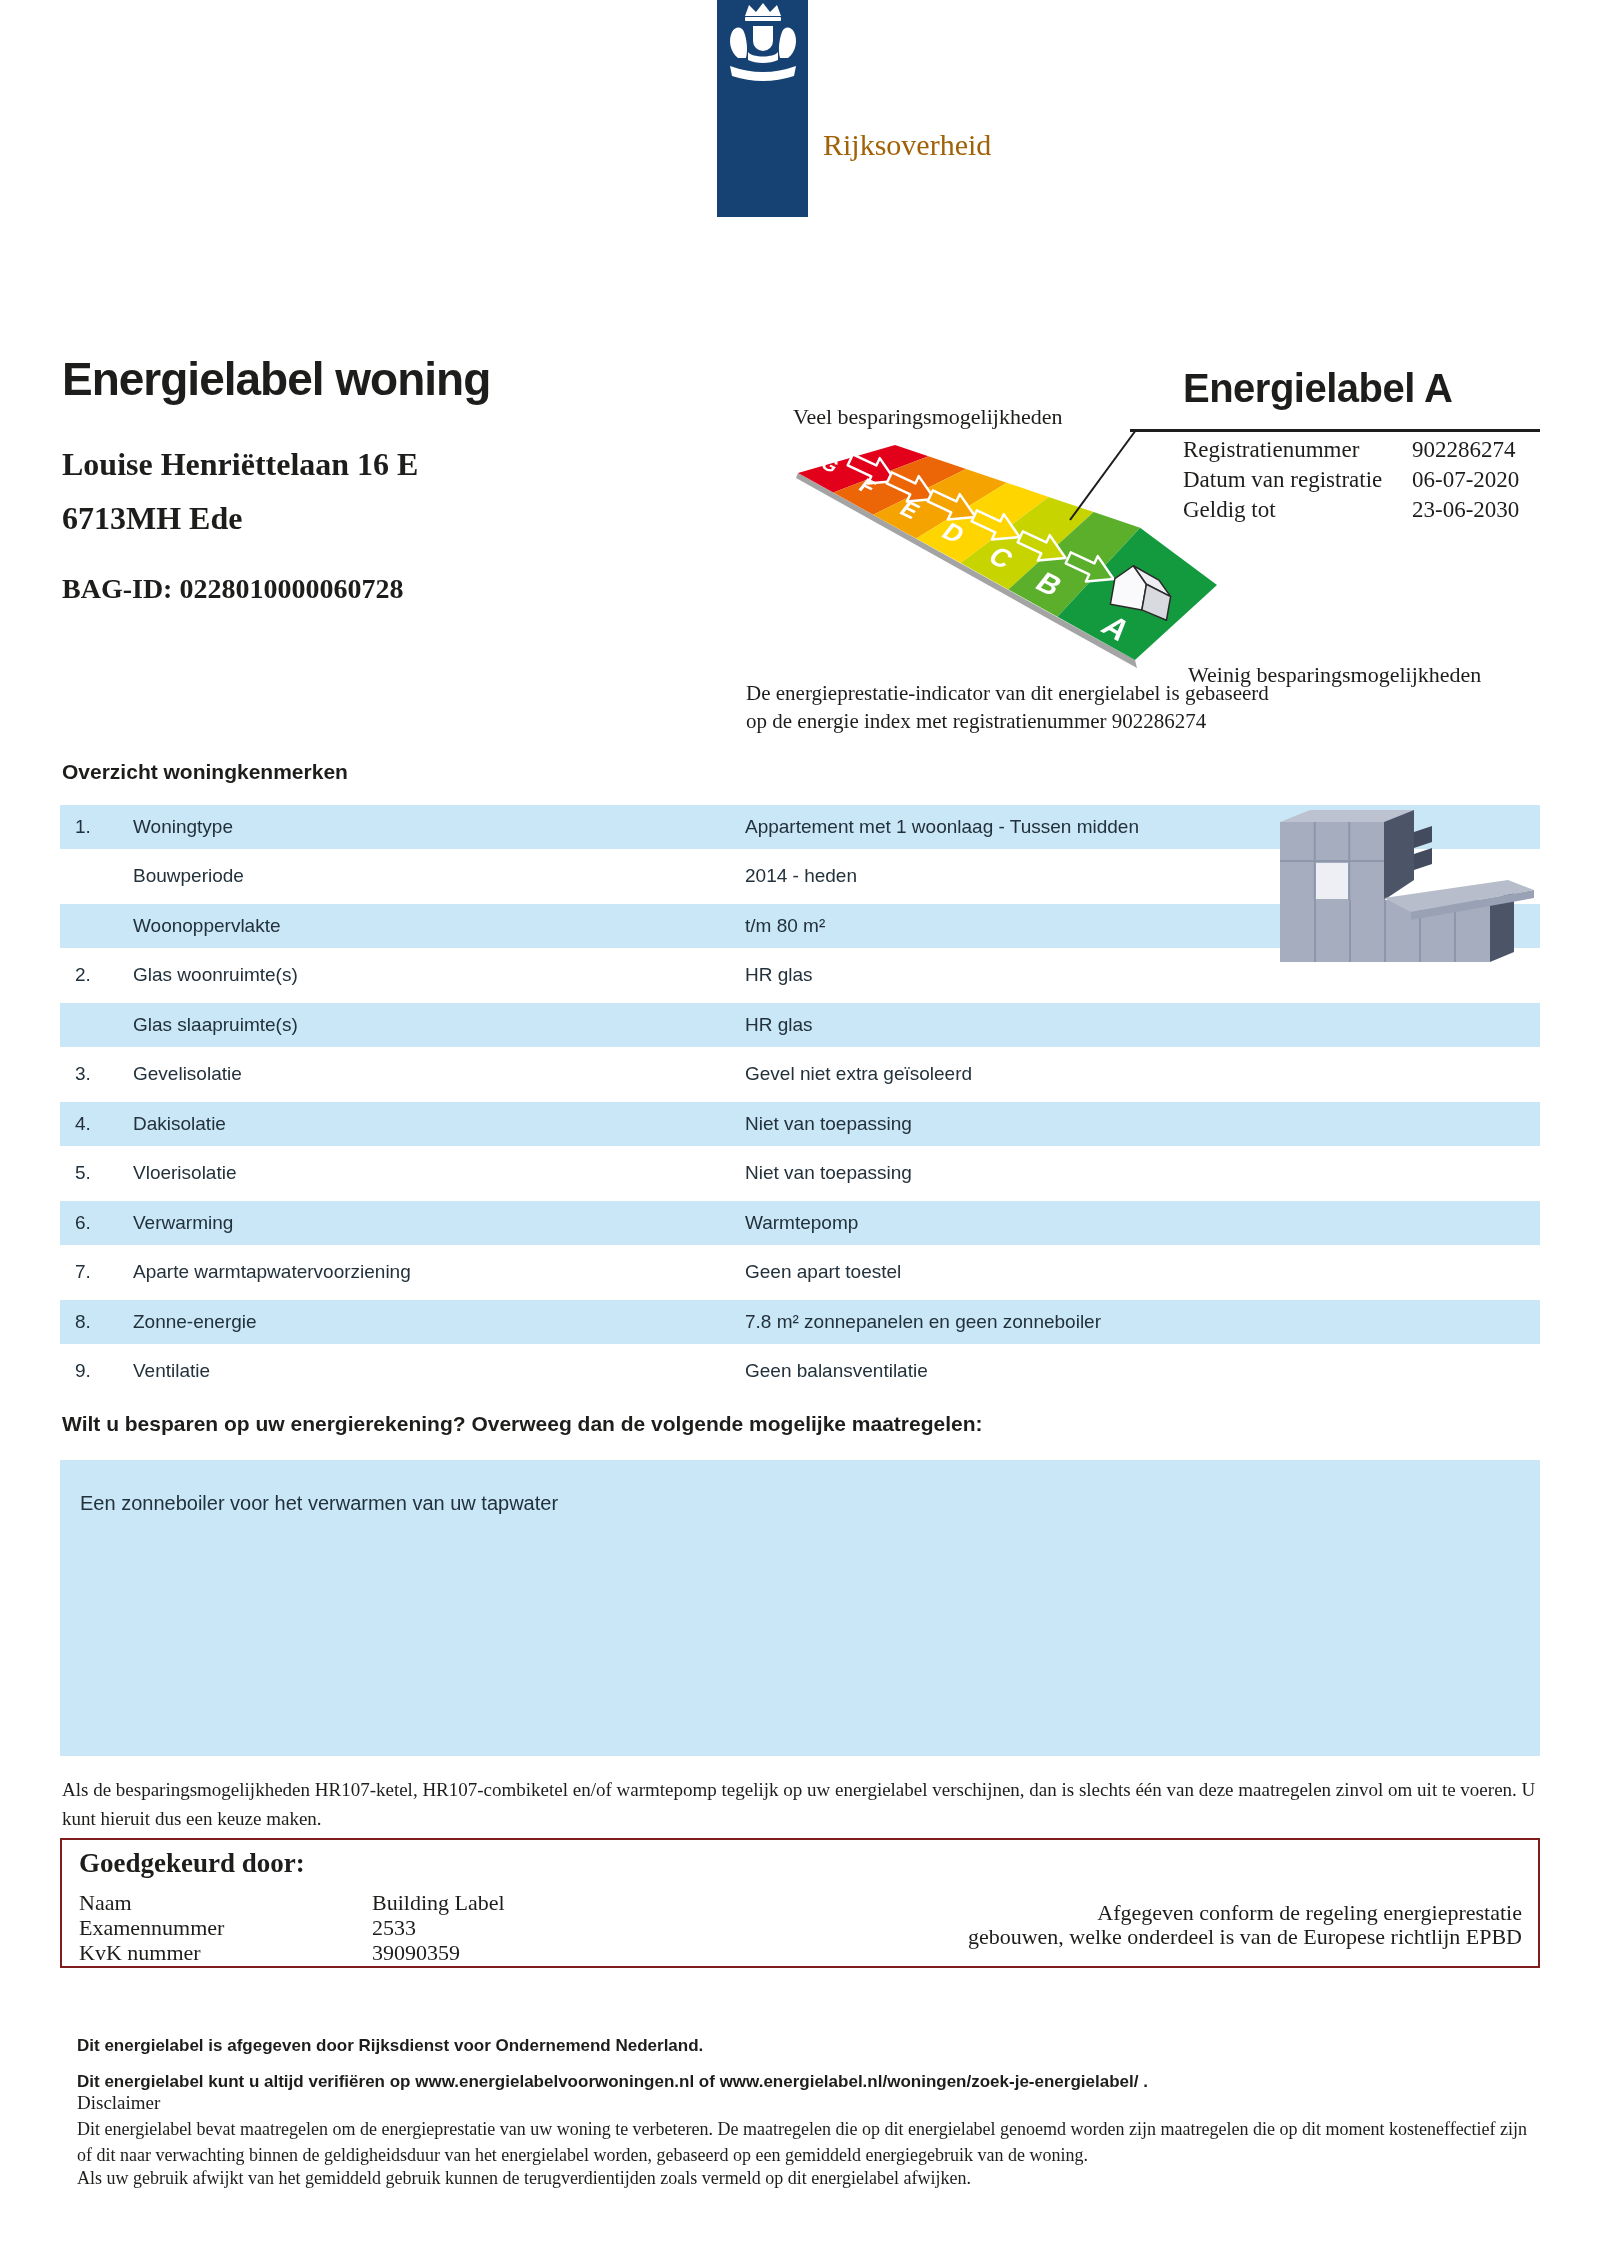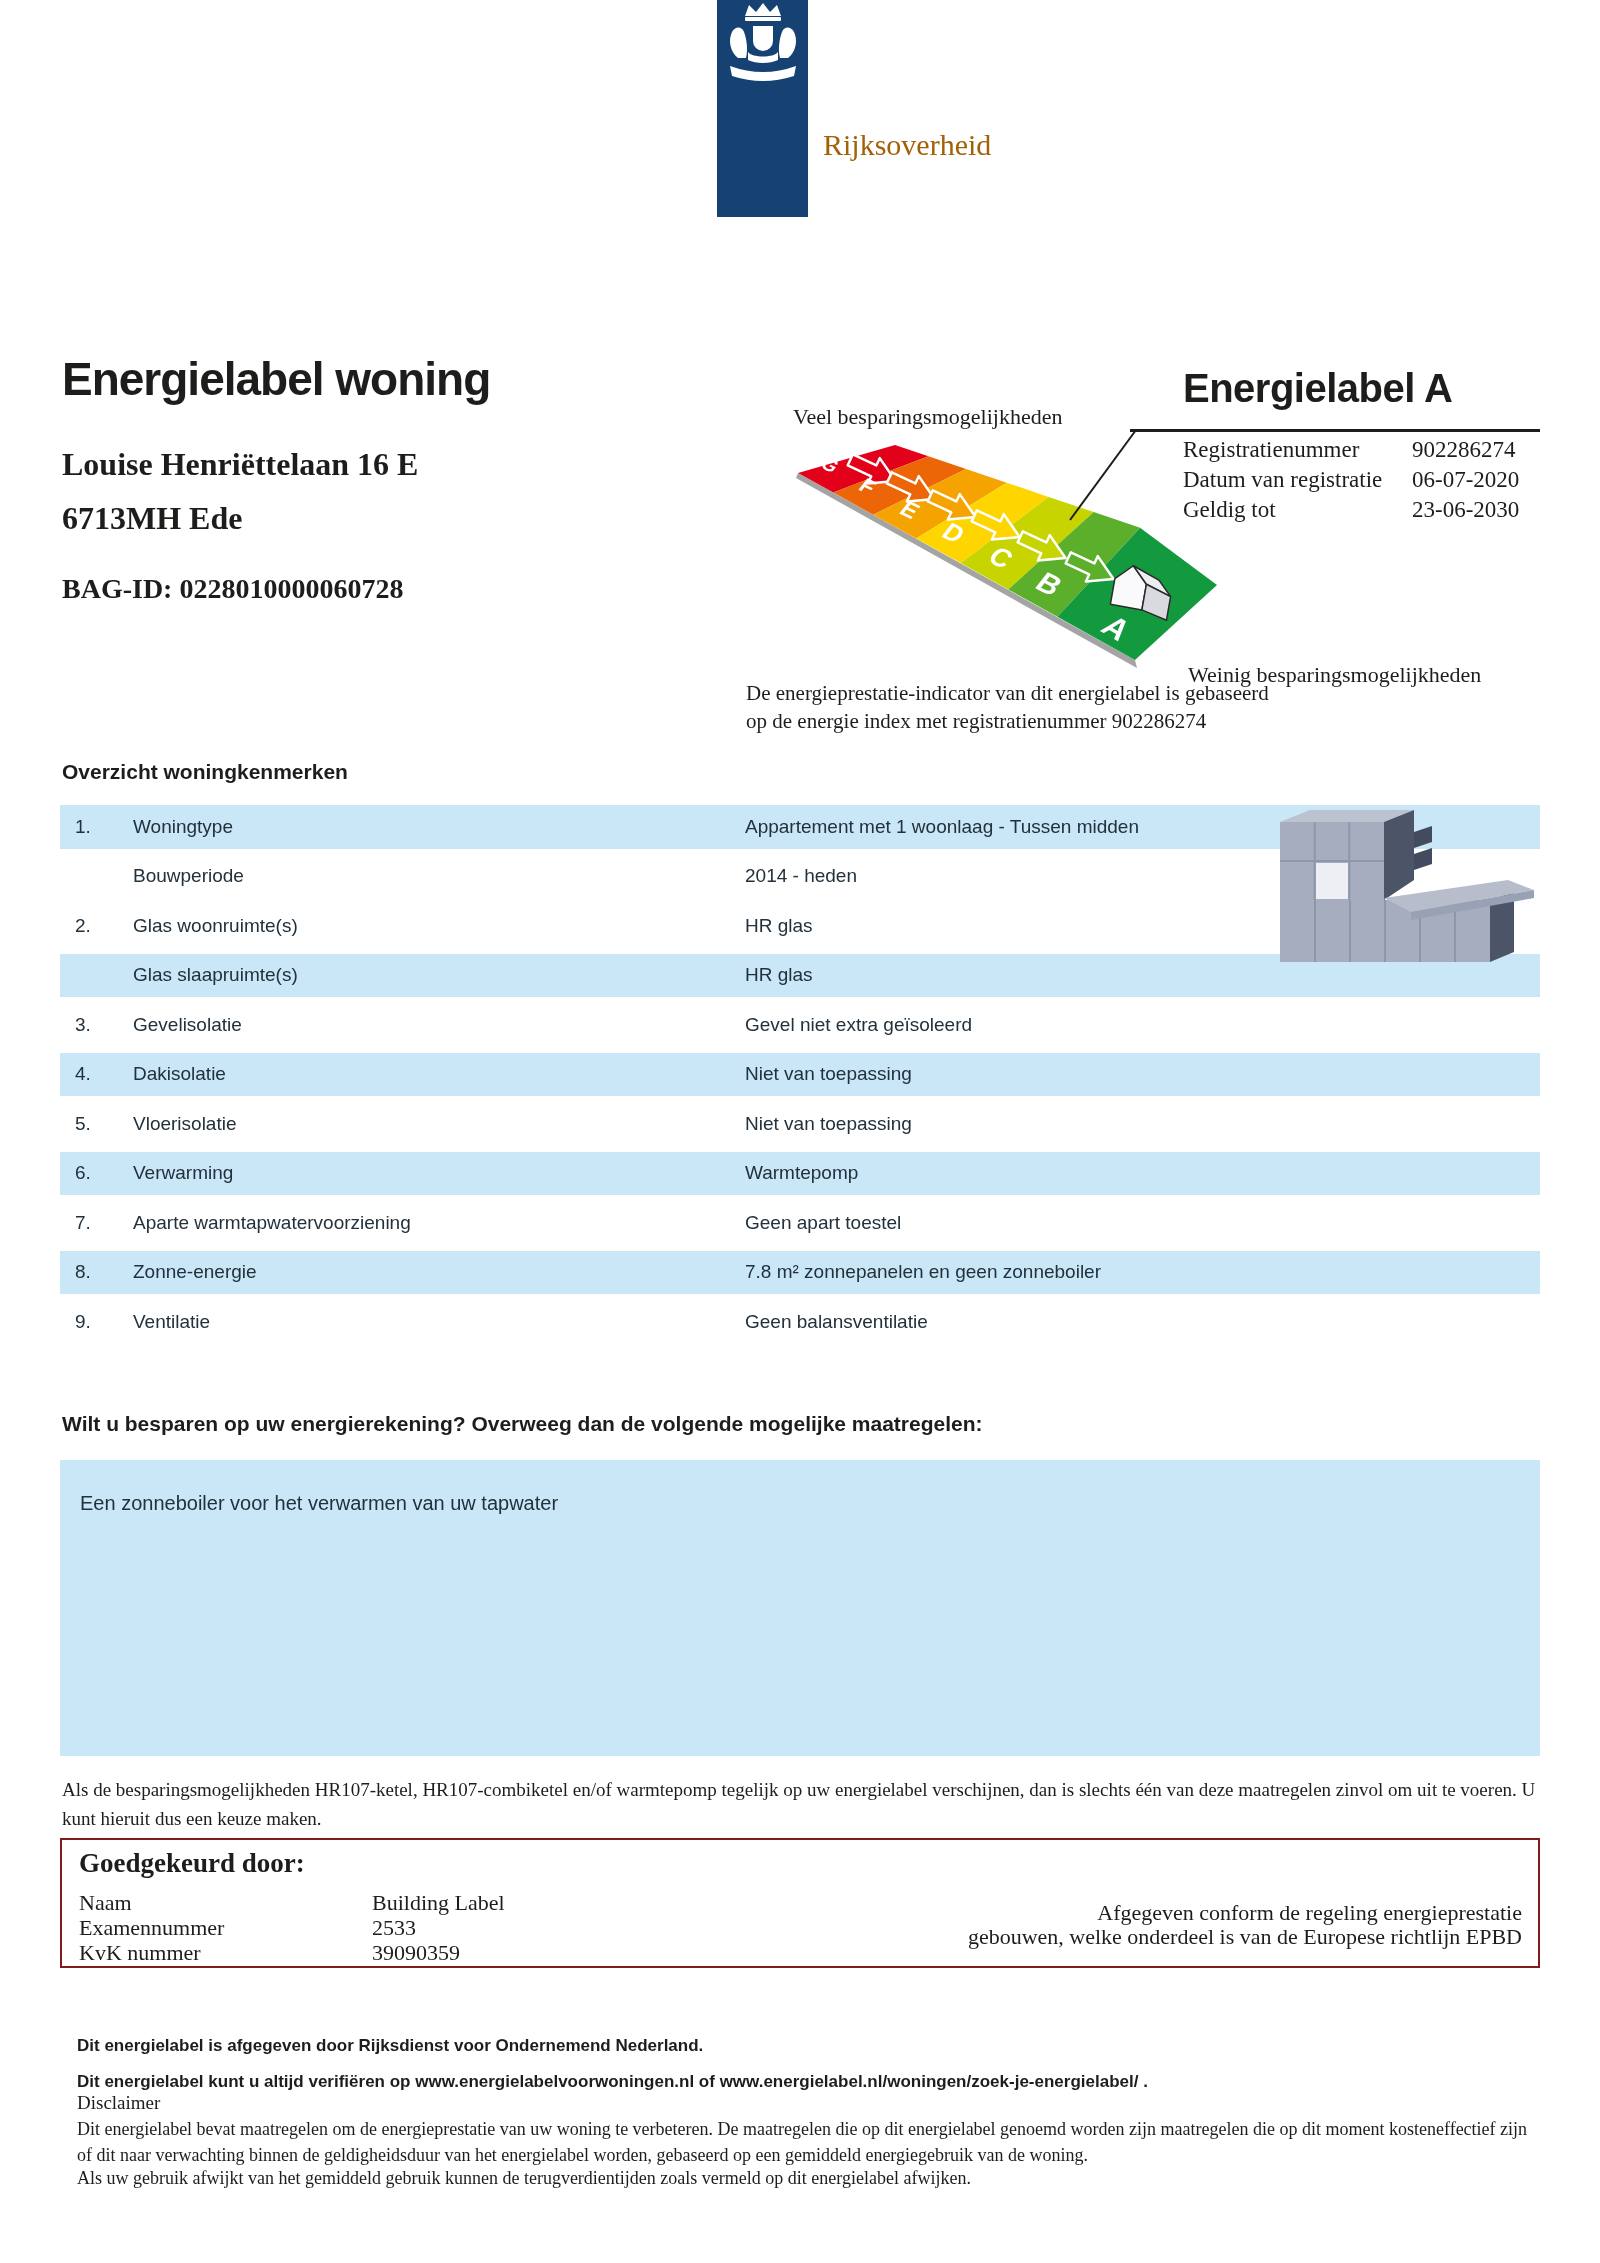--- a/index.html
+++ b/index.html
@@ -154,20 +154,25 @@
     <div class="row blue">
       <span class="num">1.</span>
       <span class="lbl">Woningtype</span>
       <span class="val">Appartement met 1 woonlaag - Tussen midden</span>
     </div>
     <div class="row">
       <span class="num"></span>
       <span class="lbl">Bouwperiode</span>
       <span class="val">2014 - heden</span>
     </div>
+    <div class="row blue">
+      <span class="num"></span>
+      <span class="lbl">Woonoppervlakte</span>
+      <span class="val">t/m 80 m²</span>
+    </div>
     <div class="row">
       <span class="num">2.</span>
       <span class="lbl">Glas woonruimte(s)</span>
       <span class="val">HR glas</span>
     </div>
     <div class="row blue">
       <span class="num"></span>
       <span class="lbl">Glas slaapruimte(s)</span>
       <span class="val">HR glas</span>
     </div>

